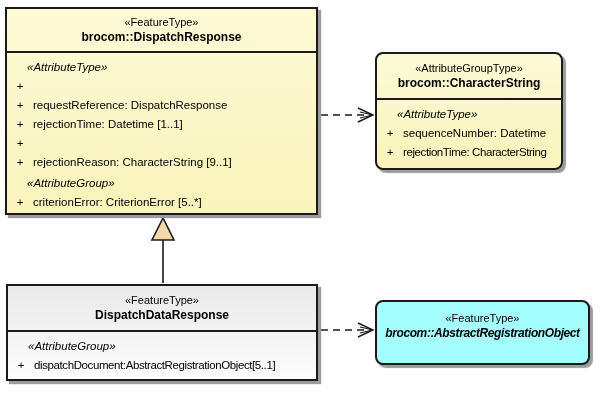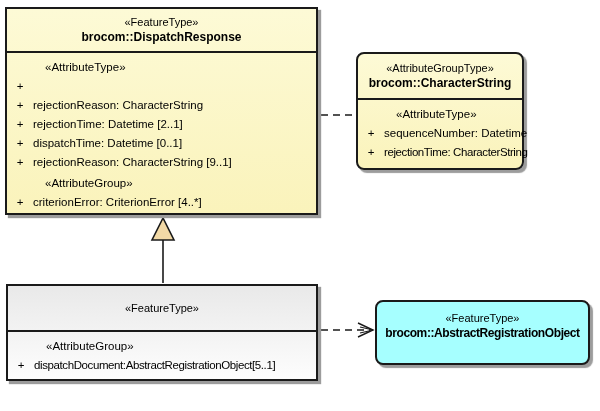--- a/index.html
+++ b/index.html
@@ -18,23 +18,23 @@
   .fill-cyan { background:#a6ffff; }
   .rounded { border-radius:8px; }
   .hdr {
     box-sizing:border-box; border-bottom:2px solid #1a1a1a;
     display:flex; flex-direction:column; justify-content:center; align-items:center;
     text-align:center;
   }
   .hdr-noline { border-bottom:none; justify-content:flex-start; padding-top:9px; }
   .stereo { font-size:11px; line-height:14px; }
   .cls-name { font-size:12px; font-weight:bold; line-height:17px; }
-  .italic { }
+  .italic { font-style:italic; }
   .bx-body { padding-top:5px; font-size:11.5px; }
-  .sect-h { line-height:19px; padding-left:38px; }
+  .sect-h { line-height:19px; padding-left:20px;font-style:italic; }
   .row { display:flex; line-height:19px; }
   .vis { flex:0 0 26px; text-align:center; }
   .condensed { letter-spacing:-0.4px; }
   .attr-text { white-space:nowrap; }
 </style>
 </head>
 <body>
 
 <div class="canvas">
 
@@ -63,63 +63,63 @@
       <div class="stereo">«FeatureType»</div>
       <div class="cls-name">brocom::DispatchResponse</div>
     </div>
     <div class="bx-body">
       <div class="sect-h">«AttributeType»</div>
       <div class="row">
         <span class="vis">+</span>
       </div>
       <div class="row">
         <span class="vis">+</span>
-        <span class="attr-text">rejectionReason: CharacterString</span>
+        <span class="attr-text">requestReference: DispatchResponse</span>
       </div>
       <div class="row">
         <span class="vis">+</span>
-        <span class="attr-text">rejectionTime: Datetime [2..1]</span>
+        <span class="attr-text">rejectionTime: Datetime [1..1]</span>
       </div>
       <div class="row">
         <span class="vis">+</span>
-        <span class="attr-text">dispatchTime: Datetime [0..1]</span>
       </div>
       <div class="row">
         <span class="vis">+</span>
         <span class="attr-text">rejectionReason: CharacterString [9..1]</span>
       </div>
       <div class="sect-h" style="margin-top:2px">«AttributeGroup»</div>
       <div class="row">
         <span class="vis">+</span>
-        <span class="attr-text">criterionError: CriterionError [4..*]</span>
+        <span class="attr-text">criterionError: CriterionError [5..*]</span>
       </div>
     </div>
   </div>
 
-  <div class="uml-box fill-yellow rounded" style="left:356px;top:52px;width:168px;height:118px">
+  <div class="uml-box fill-yellow rounded" style="left:375px;top:52px;width:188px;height:118px">
     <div class="hdr" style="height:46px">
       <div class="stereo">«AttributeGroupType»</div>
       <div class="cls-name">brocom::CharacterString</div>
     </div>
     <div class="bx-body">
       <div class="sect-h">«AttributeType»</div>
       <div class="row">
         <span class="vis">+</span>
         <span class="attr-text">sequenceNumber: Datetime</span>
       </div>
       <div class="row">
         <span class="vis">+</span>
         <span class="attr-text condensed">rejectionTime: CharacterString</span>
       </div>
     </div>
   </div>
 
   <div class="uml-box fill-gradient" style="left:6px;top:284px;width:312px;height:97px">
     <div class="hdr" style="height:46px">
       <div class="stereo">«FeatureType»</div>
+      <div class="cls-name">DispatchDataResponse</div>
     </div>
     <div class="bx-body">
       <div class="sect-h">«AttributeGroup»</div>
       <div class="row">
         <span class="vis">+</span>
         <span class="attr-text condensed">dispatchDocument:AbstractRegistrationObject[5..1]</span>
       </div>
     </div>
   </div>
 

